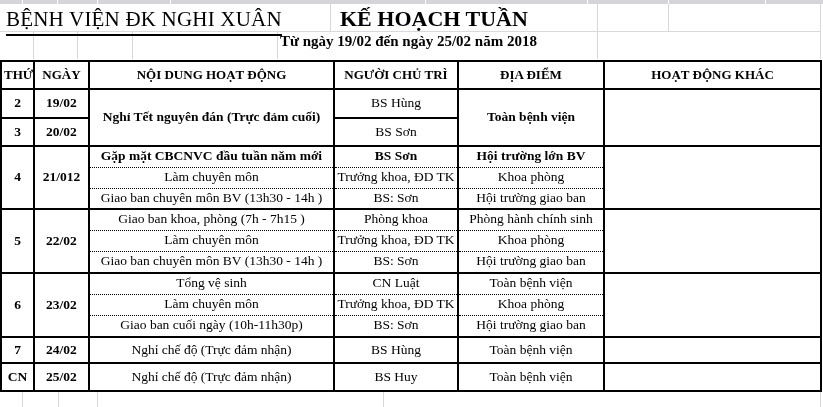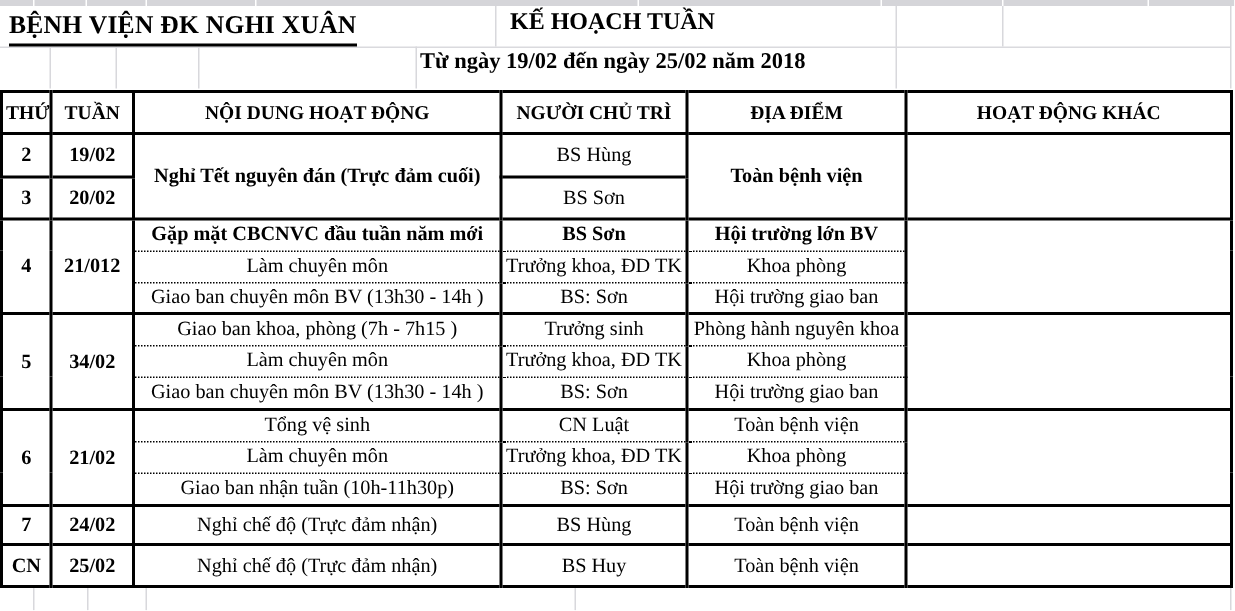--- a/index.html
+++ b/index.html
@@ -6,23 +6,23 @@
   #page{position:relative;width:823px;height:407px;background:#fff;overflow:hidden;
         font-family:"Liberation Serif","DejaVu Serif",serif;color:#000;}
 
   
   .strip{position:absolute;left:0;top:0;width:823px;height:4px;background:#d5d5d9;}
   .sep{position:absolute;top:0;width:1px;height:4px;background:#ffffff;}
   .hgrid{position:absolute;height:1px;background:#dadade;}
   .vgrid{position:absolute;width:1px;background:#d8d8dc;}
 
   
-  .hospital{position:absolute;left:6px;top:7px;font-size:17px;font-weight:bold;
+  .hospital{position:absolute;left:6px;top:7px;font-size:21px;font-weight:normal;
             border-bottom:2px solid #000;padding-bottom:2px;letter-spacing:.2px;}
-  .plan-title{position:absolute;left:340px;top:6px;font-size:16px;font-weight:bold;}
+  .plan-title{position:absolute;left:340px;top:6px;font-size:22px;font-weight:bold;}
   .date-range{position:absolute;left:280px;top:33px;width:310px;text-align:left;
               font-size:15px;font-weight:bold;}
 
   
   table{position:absolute;left:0;top:60px;width:820px;border-collapse:collapse;
         table-layout:fixed;border:2px solid #000;}
   th,td{border-left:2px solid #000;border-right:2px solid #000;
         text-align:center;vertical-align:middle;padding:1px 2px;
         font-size:13.5px;line-height:1.25;overflow:hidden;}
   th{font-size:13px;font-weight:bold;border-bottom:2px solid #000;}
@@ -74,21 +74,21 @@
         <col style="width:55px">
         <col style="width:245px">
       <col style="width:124px">
         <col style="width:146px">
         <col style="width:217px">
     </colgroup>
 
     <tbody>
         <tr class="h28">
       <th>THỨ</th>
-      <th>TUẦN</th>
+      <th>NGÀY</th>
       <th>NỘI DUNG HOẠT ĐỘNG</th>
       <th>NGƯỜI CHỦ TRÌ</th>
       <th>ĐỊA ĐIỂM</th>
       <th>HOẠT ĐỘNG KHÁC</th>
     </tr>
 
     <tr class="st h29">
       <td class="b">2</td>
       <td class="b">19/02</td>
       <td class="b" rowspan="2">Nghỉ Tết nguyên đán (Trực đảm cuối)</td>
@@ -116,52 +116,52 @@
       <td>Khoa phòng</td>
     </tr>
     <tr class="dt h21">
       <td>Giao ban chuyên môn BV  (13h30 - 14h )</td>
       <td>BS: Sơn</td>
       <td>Hội trường giao ban</td>
     </tr>
 
     <tr class="st h21">
       <td class="b" rowspan="3">5</td>
-      <td class="b" rowspan="3">34/02</td>
+      <td class="b" rowspan="3">22/02</td>
       <td>Giao ban khoa, phòng (7h - 7h15 )</td>
-      <td>Trưởng sinh</td>
-      <td>Phòng hành nguyên khoa</td>
+      <td>Phòng khoa</td>
+      <td>Phòng hành chính sinh</td>
       <td rowspan="3"></td>
     </tr>
     <tr class="dt h21">
       <td>Làm chuyên môn</td>
       <td>Trưởng khoa, ĐD TK</td>
       <td>Khoa phòng</td>
     </tr>
     <tr class="dt h22">
       <td>Giao ban chuyên môn BV  (13h30 - 14h )</td>
       <td>BS: Sơn</td>
       <td>Hội trường giao ban</td>
     </tr>
 
     <tr class="st h21">
       <td class="b" rowspan="3">6</td>
-      <td class="b" rowspan="3">21/02</td>
+      <td class="b" rowspan="3">23/02</td>
       <td>Tổng vệ sinh</td>
       <td>CN Luật</td>
       <td>Toàn bệnh viện</td>
       <td rowspan="3"></td>
     </tr>
     <tr class="dt h21">
       <td>Làm chuyên môn</td>
       <td>Trưởng khoa, ĐD TK</td>
       <td>Khoa phòng</td>
     </tr>
     <tr class="dt h22">
-      <td>Giao ban nhận tuần (10h-11h30p)</td>
+      <td>Giao ban cuối ngày (10h-11h30p)</td>
       <td>BS: Sơn</td>
       <td>Hội trường giao ban</td>
     </tr>
 
     <tr class="st h26">
       <td class="b">7</td>
       <td class="b">24/02</td>
       <td>Nghỉ chế độ (Trực đảm nhận)</td>
       <td>BS Hùng</td>
       <td>Toàn bệnh viện</td>

